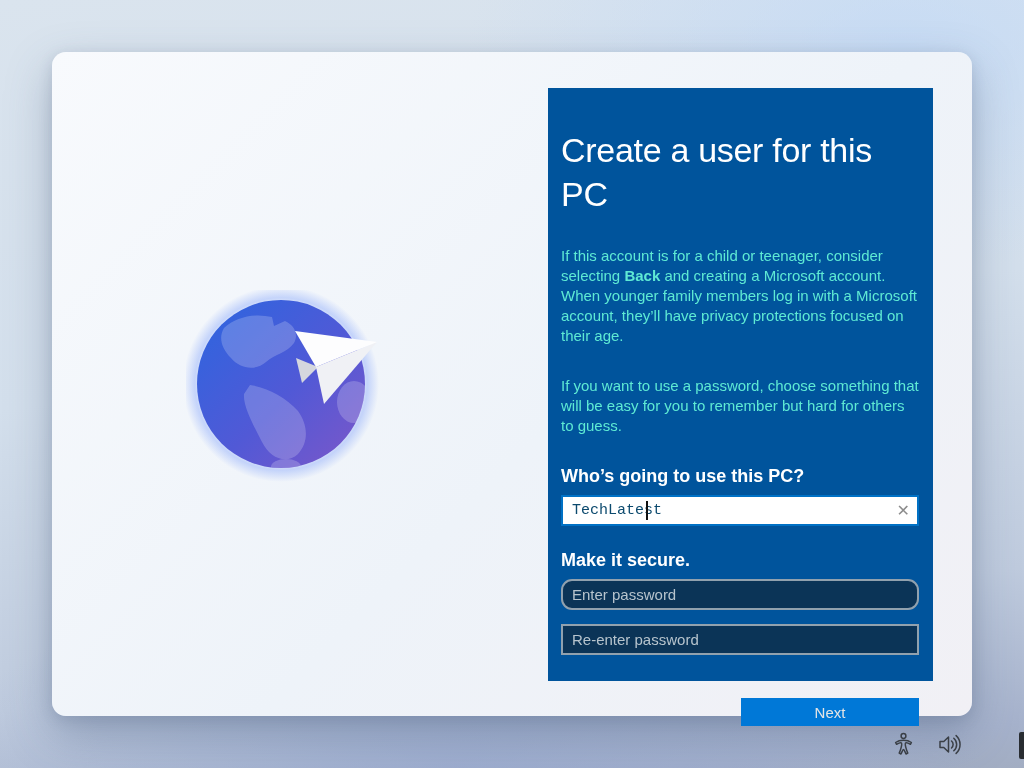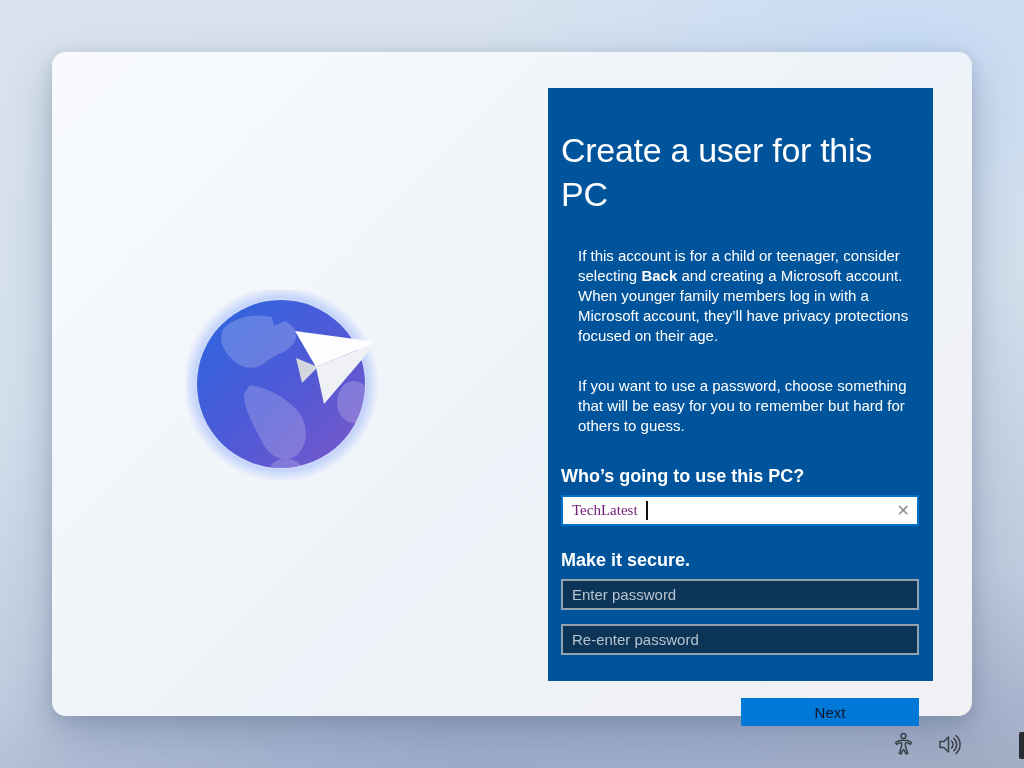--- a/index.html
+++ b/index.html
@@ -25,52 +25,52 @@
   
   .panel{
     position:absolute;left:496px;top:36px;width:385px;height:593px;
     background:#00549c;color:#fff;box-sizing:border-box;
     padding:40px 14px 16px 13px;
   }
   .panel h1{
     margin:0;font-size:34px;line-height:44px;font-weight:300;
     letter-spacing:-.3px;color:#fff;
   }
-  .panel p{margin:30px 0 0 17px;font-size:15px;line-height:20px;color:#ffffff;}
+  .panel p{margin:30px 0 0 0;font-size:15px;line-height:20px;color:#5eead4;}
   .panel p strong{font-weight:bold;}
   .field-label{margin-top:30px;font-size:18px;line-height:20px;font-weight:bold;color:#fff;}
   .label-secure{margin-top:24px;}
   .textbox{
     position:relative;margin-top:9px;height:31px;box-sizing:border-box;
   }
   .textbox input{
     width:100%;height:31px;box-sizing:border-box;
-    border:2px solid #0071c5;background:#fff;color:#701a75;
-    font-family:Liberation Serif, serif;
+    border:2px solid #0071c5;background:#fff;color:#0c4a6e;
+    font-family:Liberation Mono, monospace;
     font-size:15px;padding:0 32px 0 9px;outline:none;display:block;
   }
   .caret{
     position:absolute;left:85px;top:6px;width:1.5px;height:19px;background:#111;
   }
   .clear-x{
     position:absolute;right:9px;top:50%;transform:translateY(-50%);
     font-size:16px;line-height:16px;color:#8c8c8c;cursor:pointer;
   }
   .pw-input{
     display:block;width:100%;height:31px;box-sizing:border-box;
     background:#0b3457;border:2px solid #91a1ae;color:#e8eef2;
     font-family:"Liberation Sans","DejaVu Sans",sans-serif;
     font-size:15px;padding:0 9px;outline:none;
   }
   .pw-input::placeholder{color:#b7c4cd;opacity:1;}
-  .pw1{margin-top:9px;}
+  .pw1{margin-top:9px;border-radius:11px;}
   .pw2{margin-top:14px;}
   .next-row{margin-top:43px;display:flex;justify-content:flex-end;}
   .next-btn{
-    width:178px;height:28px;border:none;background:#0078d7;color:#0f172a;
+    width:178px;height:28px;border:none;background:#0078d7;color:#e5e5e5;
     font-family:"Liberation Sans","DejaVu Sans",sans-serif;font-size:15px;
     cursor:pointer;
   }
   
   .footer-icons{
     position:absolute;right:61px;top:732px;display:flex;gap:22px;align-items:center;
   }
   .footer-icons svg{display:block;}
   .edge-sliver{
     position:absolute;right:0;top:732px;width:5px;height:27px;background:#282c31;

